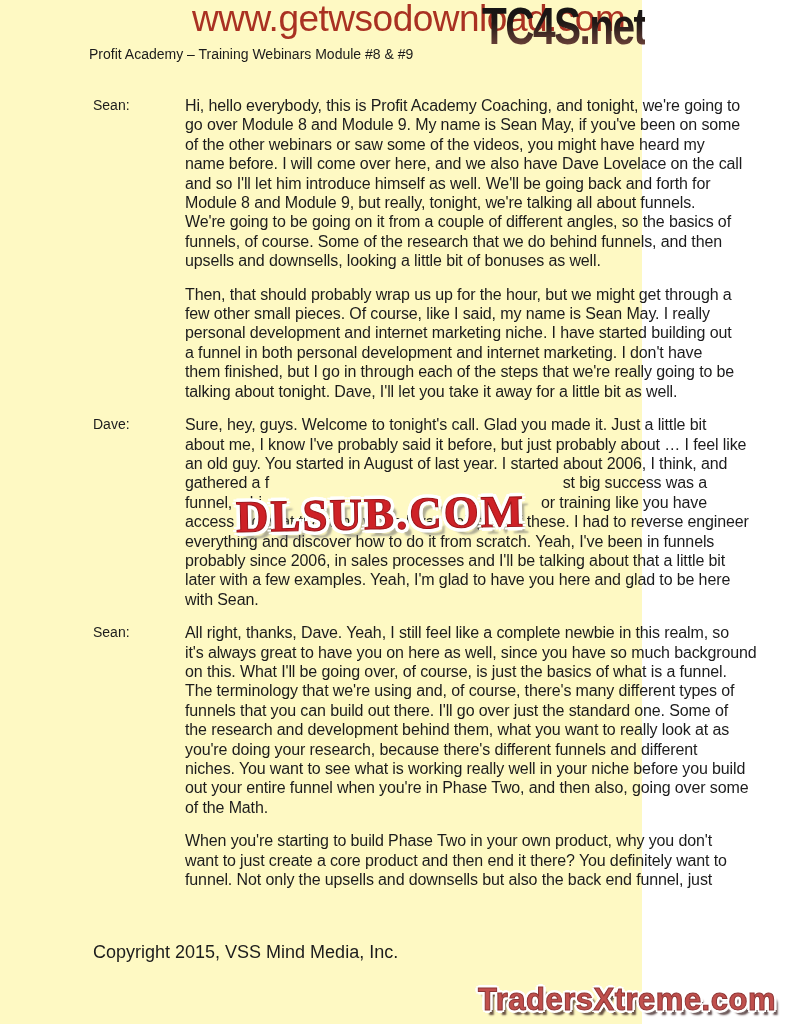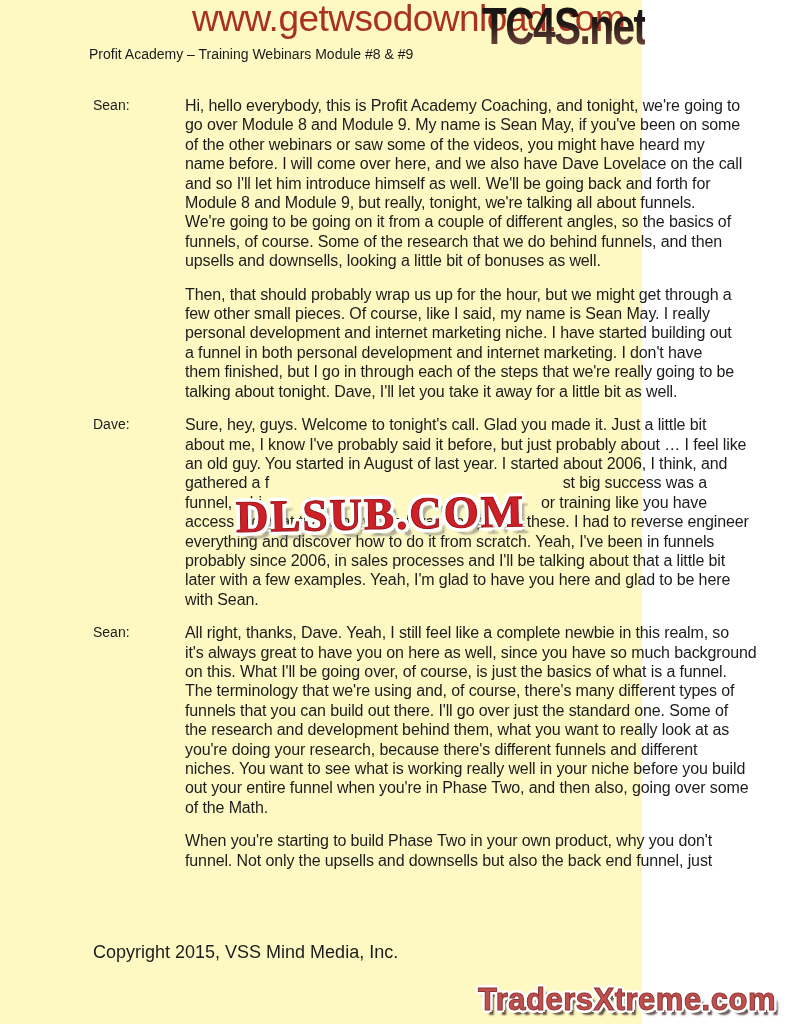--- a/index.html
+++ b/index.html
@@ -123,20 +123,21 @@
           <div class="line">you're doing your research, because there's different funnels and different</div>
           <div class="line">niches. You want to see what is working really well in your niche before you build</div>
           <div class="line">out your entire funnel when you're in Phase Two, and then also, going over some</div>
           <div class="line">of the Math.</div>
         </div>
       </div>
       <div class="turn">
         <div class="speaker"></div>
         <div class="lines">
           <div class="line">When you're starting to build Phase Two in your own product, why you don't</div>
+          <div class="line">want to just create a core product and then end it there? You definitely want to</div>
           <div class="line">funnel. Not only the upsells and downsells but also the back end funnel, just</div>
         </div>
       </div>
     </div>
 
   <div class="watermark-center">DLSUB.COM</div>
 
   <div class="copyright">Copyright 2015, VSS Mind Media, Inc.</div>
 
   <div class="logo-traders">TradersXtreme.com</div>

